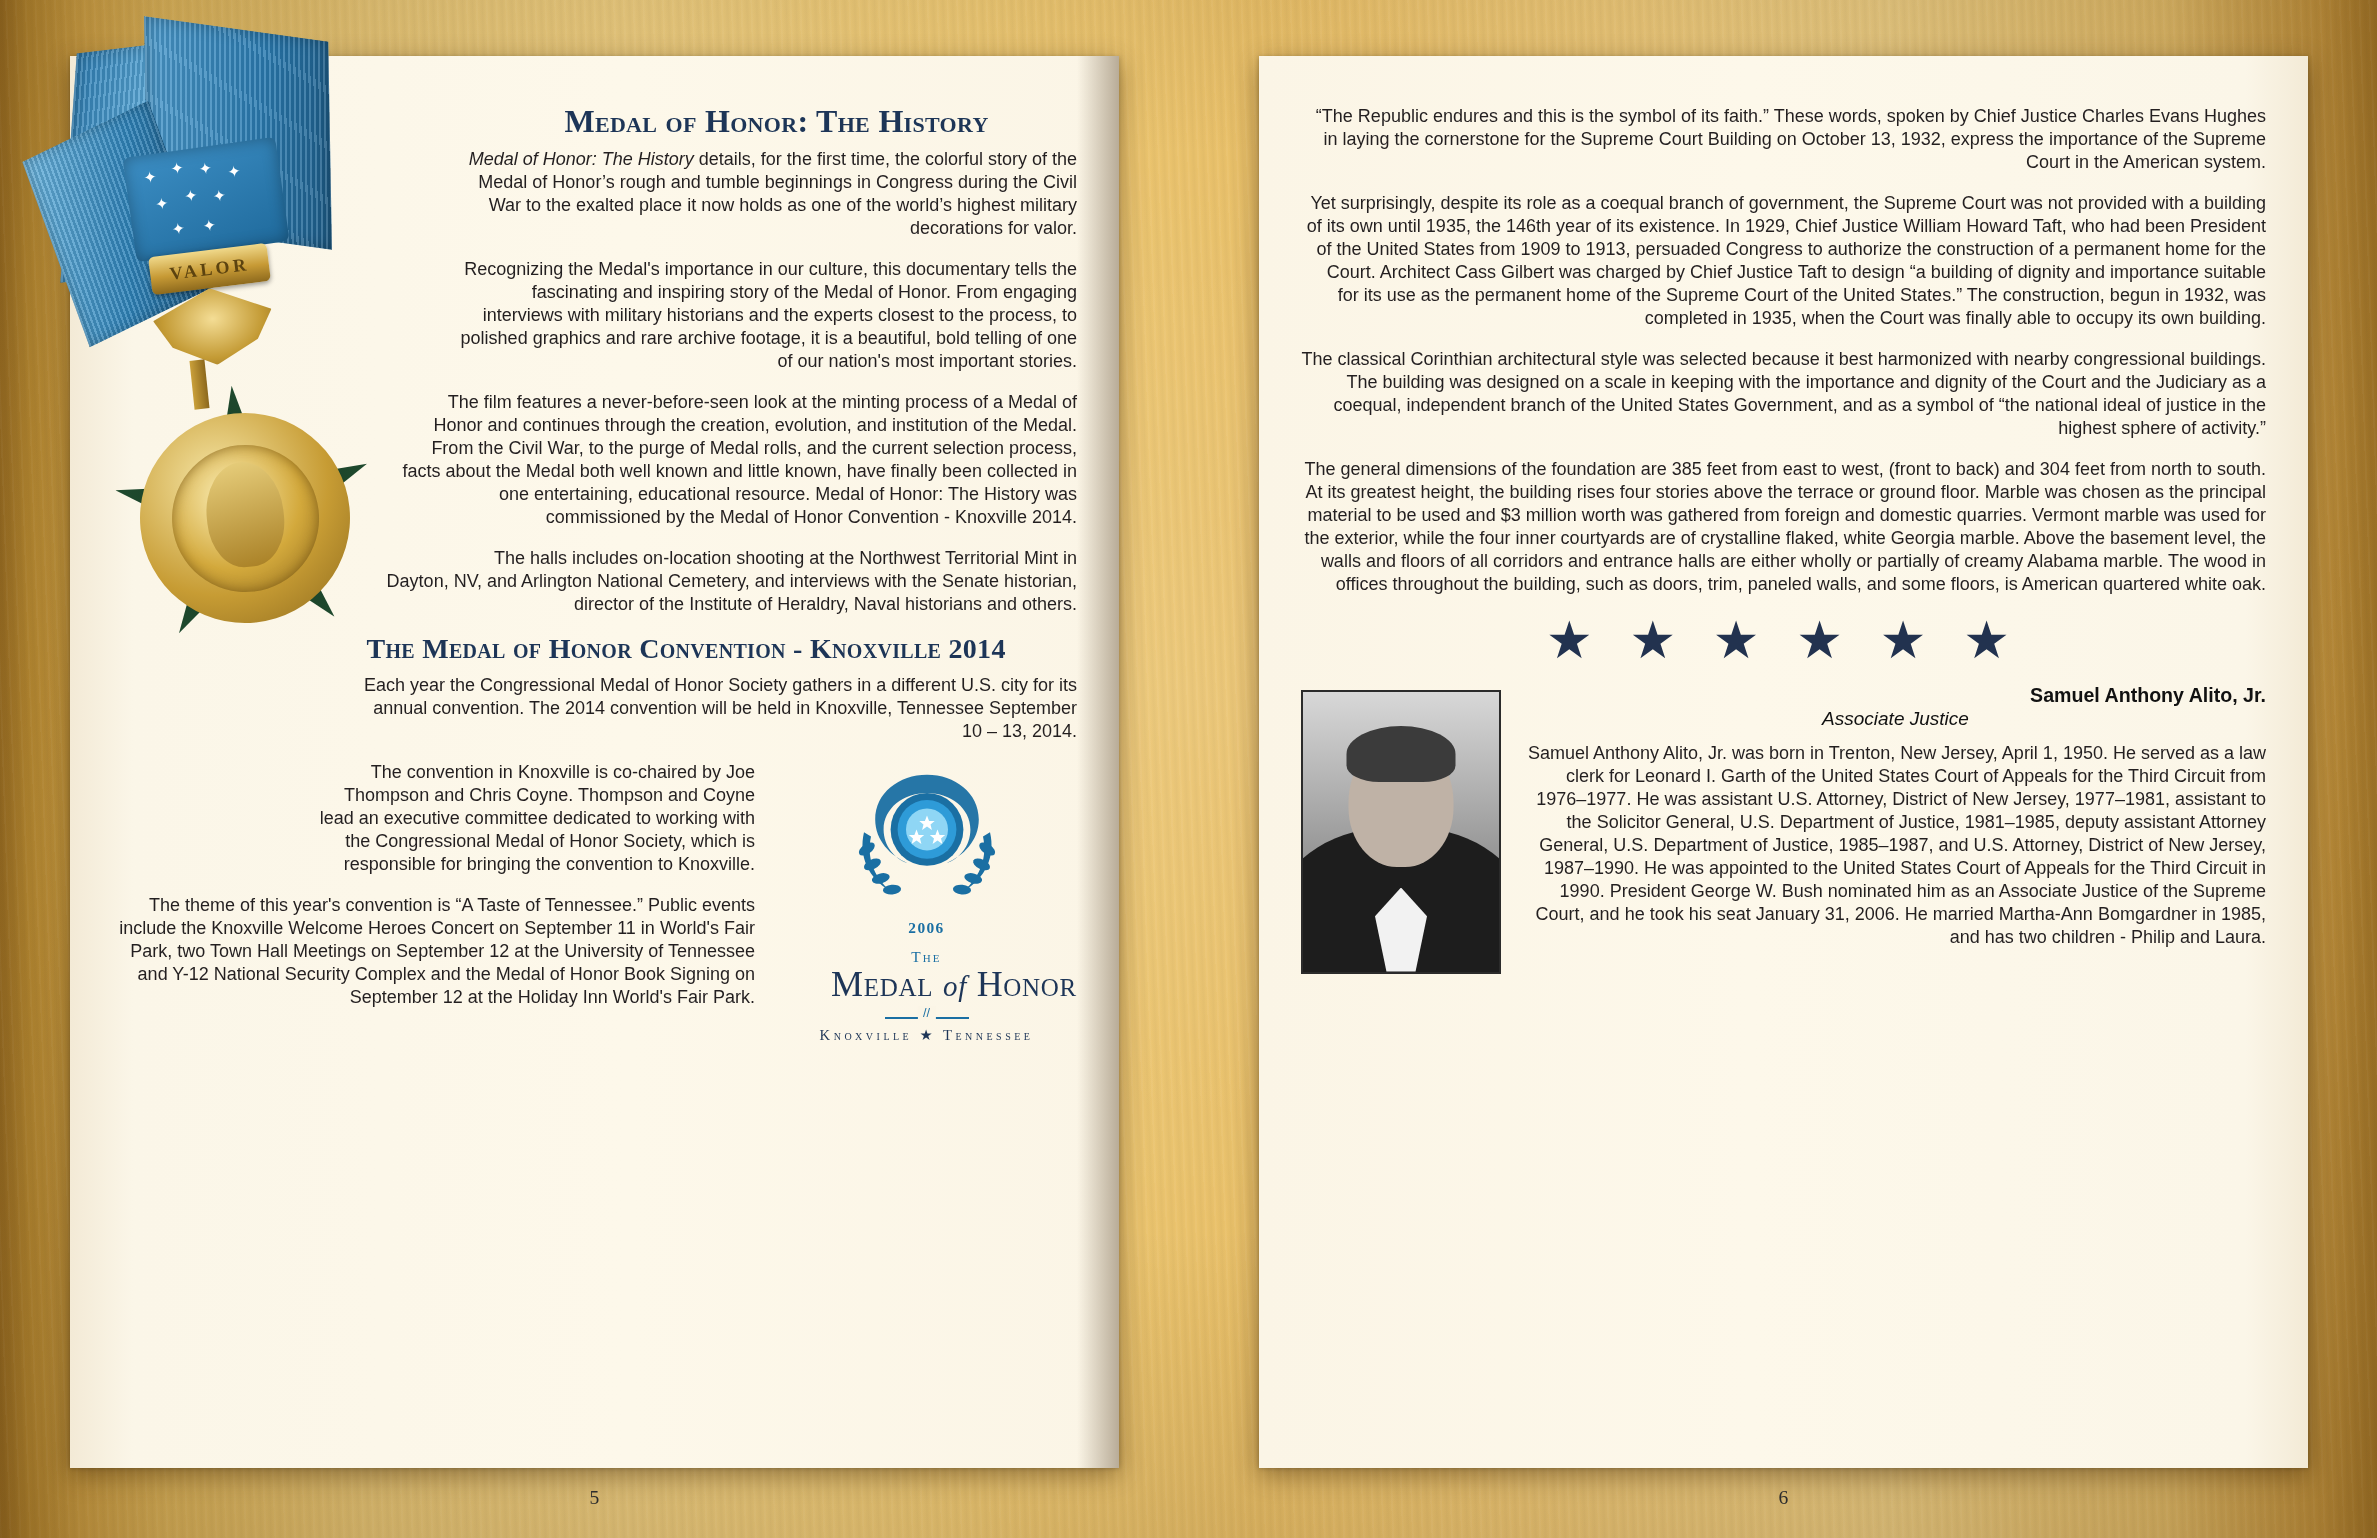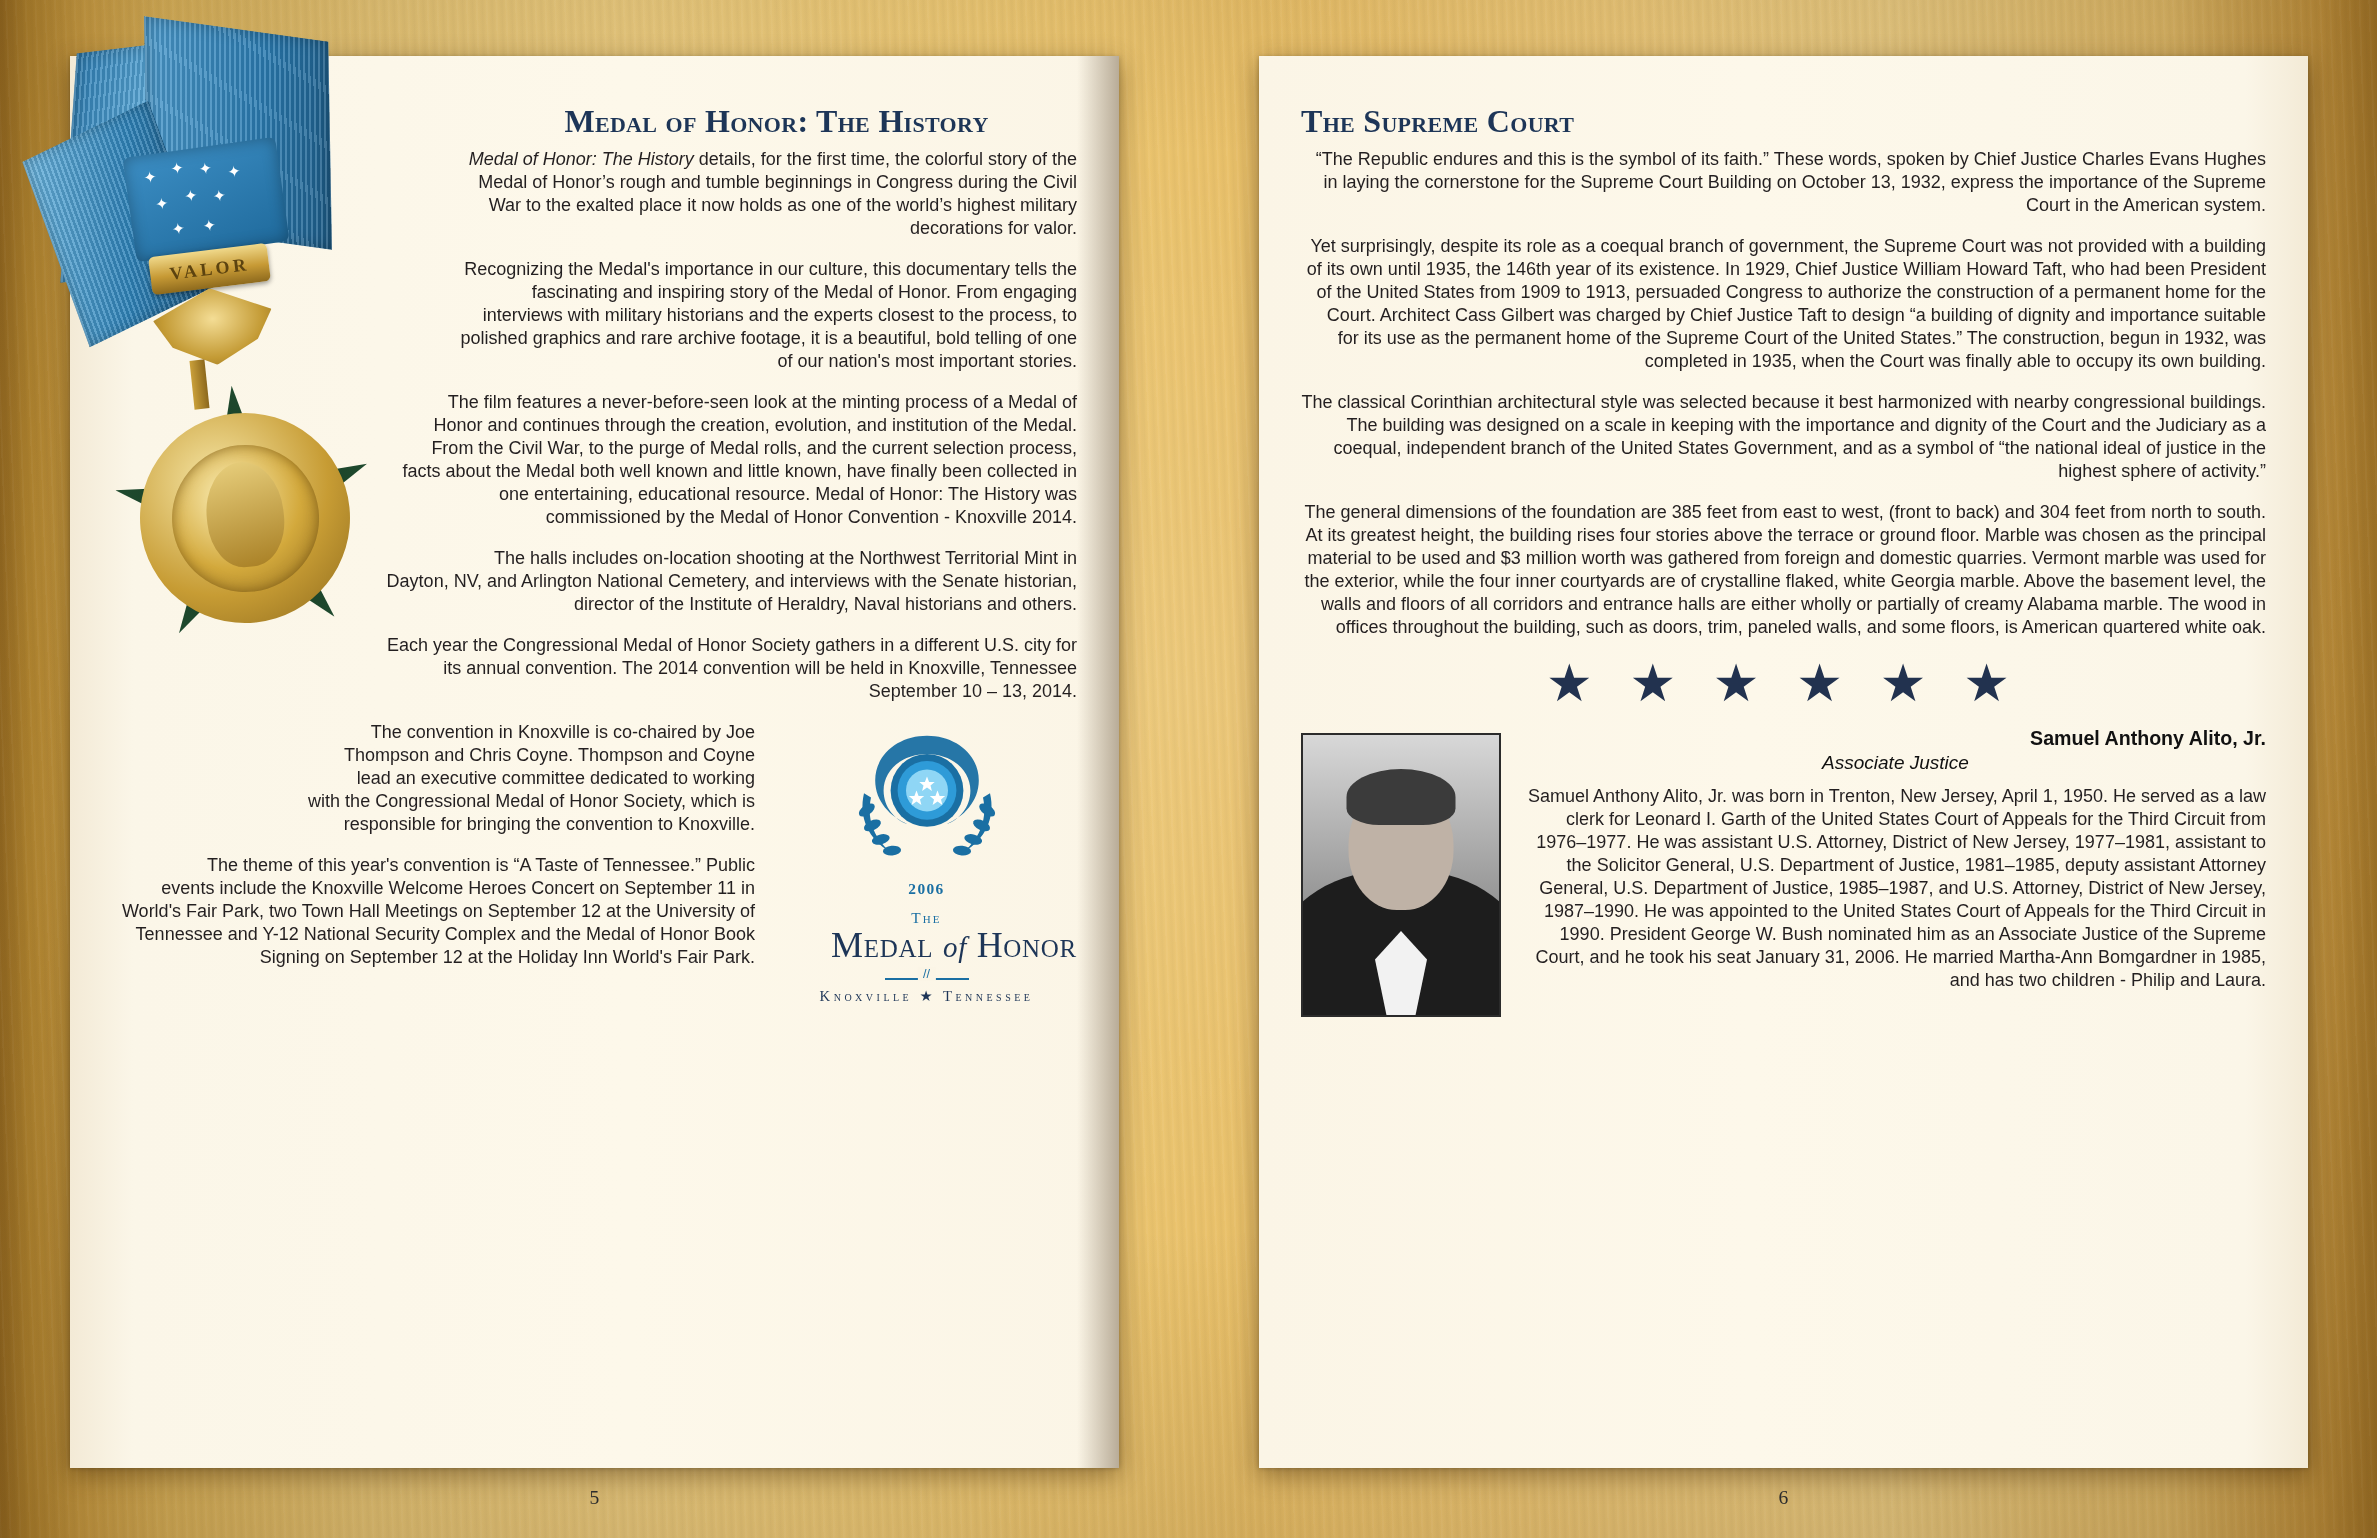--- a/index.html
+++ b/index.html
@@ -185,20 +185,21 @@
     <h1 class="head center">Medal of Honor: The History</h1>
 
     <p class="body wrap-right"><span class="ital">Medal of Honor: The History</span><span> details, for the first time, the colorful story of the Medal of Honor’s rough and tumble beginnings in Congress during the Civil War to the exalted place it now holds as one of the world’s highest military decorations for valor.</span></p>
 
     <p class="body wrap-right">Recognizing the Medal's importance in our culture, this documentary tells the fascinating and inspiring story of the Medal of Honor. From engaging interviews with military historians and the experts closest to the process, to polished graphics and rare archive footage, it is a beautiful, bold telling of one of our nation's most important stories.</p>
 
     <p class="body wrap-right">The film features a never-before-seen look at the minting process of a Medal of Honor and continues through the creation, evolution, and institution of the Medal. From the Civil War, to the purge of Medal rolls, and the current selection process, facts about the Medal both well known and little known, have finally been collected in one entertaining, educational resource. Medal of Honor: The History was commissioned by the Medal of Honor Convention - Knoxville 2014.</p>
 
     <p class="body" style="text-indent:77px;">The halls includes on-location shooting at the Northwest Territorial Mint in Dayton, NV, and Arlington National Cemetery, and interviews with the Senate historian, director of the Institute of Heraldry, Naval historians and others.</p>
 
+    <h1 class="head" style="font-size:28px;margin-top:4.2px;">The Medal of Honor Convention - Knoxville 2014</h1>
 
     <p class="body">Each year the Congressional Medal of Honor Society gathers in a different U.S. city for its annual convention. The 2014 convention will be held in Knoxville, Tennessee September 10 – 13, 2014.</p>
 
     <div class="logo-wrap">
       <div class="logo-badge">
         <svg width="224" height="154" viewBox="0 0 320 220">
           <g fill="#1a6fa3">
             <path d="M160 14c-40 0-74 26-74 64 0 30 22 52 46 62-18-6-34-24-34-48 0-30 28-52 62-52s62 22 62 52c0 24-16 42-34 48 24-10 46-32 46-62 0-38-34-64-74-64z" opacity=".95"></path>
             <path d="M70 96c-8 34 6 66 38 84-26-22-34-50-28-78z"></path>
             <path d="M250 96c8 34-6 66-38 84 26-22 34-50 28-78z"></path>
@@ -240,21 +241,20 @@
   </div>
   <div class="folio">5</div>
 </div>
 
 <div class="gutter-shadow-l"></div>
 <div class="gutter-shadow-r"></div>
 
 <div class="page right">
   <div class="content">
 
-    <h1 class="head">The Supreme Court</h1>
 
     <p class="body">“The Republic endures and this is the symbol of its faith.” These words, spoken by Chief Justice Charles Evans Hughes in laying the cornerstone for the Supreme Court Building on October 13, 1932, express the importance of the Supreme Court in the American system.</p>
     <p class="body">Yet surprisingly, despite its role as a coequal branch of government, the Supreme Court was not provided with a building of its own until 1935, the 146th year of its existence. In 1929, Chief Justice William Howard Taft, who had been President of the United States from 1909 to 1913, persuaded Congress to authorize the construction of a permanent home for the Court. Architect Cass Gilbert was charged by Chief Justice Taft to design “a building of dignity and importance suitable for its use as the permanent home of the Supreme Court of the United States.” The construction, begun in 1932, was completed in 1935, when the Court was finally able to occupy its own building.</p>
     <p class="body">The classical Corinthian architectural style was selected because it best harmonized with nearby congressional buildings. The building was designed on a scale in keeping with the importance and dignity of the Court and the Judiciary as a coequal, independent branch of the United States Government, and as a symbol of “the national ideal of justice in the highest sphere of activity.”</p>
     <p class="body">The general dimensions of the foundation are 385 feet from east to west, (front to back) and 304 feet from north to south. At its greatest height, the building rises four stories above the terrace or ground floor. Marble was chosen as the principal material to be used and $3 million worth was gathered from foreign and domestic quarries. Vermont marble was used for the exterior, while the four inner courtyards are of crystalline flaked, white Georgia marble. Above the basement level, the walls and floors of all corridors and entrance halls are either wholly or partially of creamy Alabama marble. The wood in offices throughout the building, such as doors, trim, paneled walls, and some floors, is American quartered white oak.</p>
 
     <div class="stars">★ ★ ★ ★ ★ ★</div>
 
     <div>
       <div class="justice-photo">

